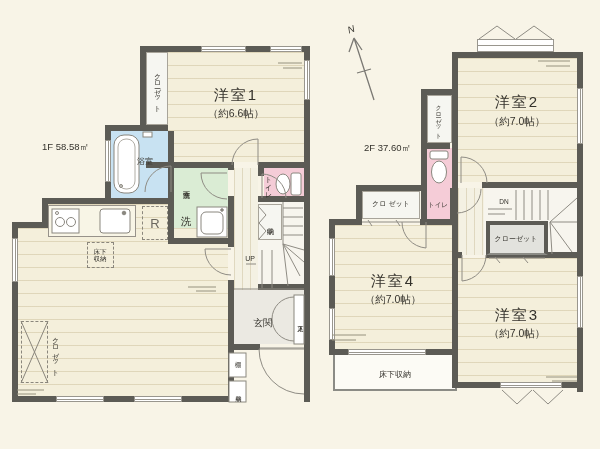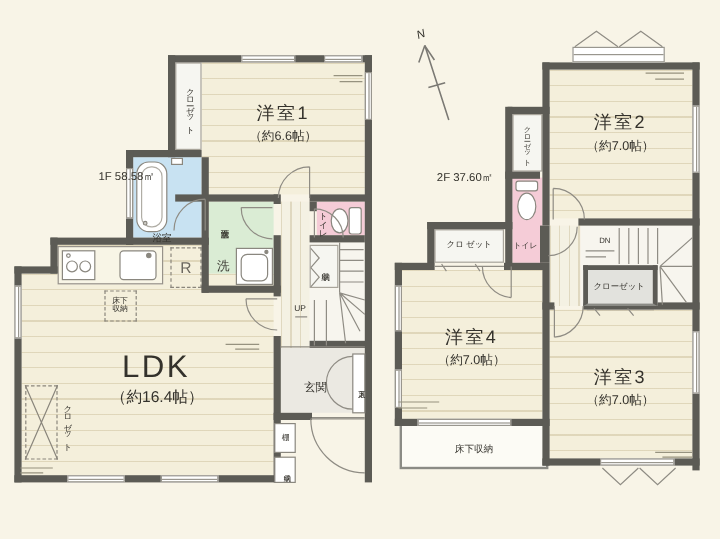--- a/index.html
+++ b/index.html
@@ -188,26 +188,24 @@
       <path d="M188 287 H216 M196 291 H216"></path>
       <path d="M17 390 H44 M17 394 H36"></path>
       <path d="M538 61 H570 M546 66 H570"></path>
       <path d="M332 335 H366 M332 340 H356"></path>
       <path d="M546 377 H577 M552 381 H577"></path>
       <path d="M234 289 H304 M260 348 H304" stroke="#8f8c84"></path>
       <path d="M21 321 L48 383 M48 321 L21 383" stroke="#8a867c"></path>
     </g>
   </svg>
 
-  <div class="lbl nc s9" style="left:42px;top:141px;margin-left:40px;">1F 58.58㎡</div>
+  <div class="lbl nc s9" style="left:42px;top:141px;">1F 58.58㎡</div>
   <div class="lbl s15" style="left:236px;top:95px;">洋室1</div>
   <div class="lbl s11" style="left:236px;top:114px;">（約6.6帖）</div>
-  <div class="lbl s26" style="left:130px;top:306px;">LDK</div>
-  <div class="lbl s13" style="left:131px;top:331px;">（約16.4帖）</div>
-  <div class="lbl s8" style="left:135px;top:161px;margin-top:37px;">浴室</div>
+  <div class="lbl s8" style="left:145px;top:161px;">浴室</div>
   <div class="lbl vert s7" style="left:186px;top:186px;">洗面室</div>
   <div class="lbl s11" style="left:186px;top:222px;">洗</div>
   <div class="lbl s13" style="left:155px;top:223px;color:#6b675e;">R</div>
   <div class="lbl vert s7" style="left:268px;top:183px;">トイレ</div>
   <div class="lbl vert s7" style="left:270px;top:222px;">収納</div>
   <div class="lbl vert s7" style="left:157px;top:88px;">クローゼット</div>
   <div class="lbl s65 wrap" style="left:100px;top:255px;width:18px;">床下収納</div>
   <div class="lbl vert s7" style="left:55px;top:352px;">クロゼット</div>
   <div class="lbl s7" style="left:250px;top:258px;">UP</div>
   <div class="lbl s9" style="left:263px;top:323px;">玄関</div>

